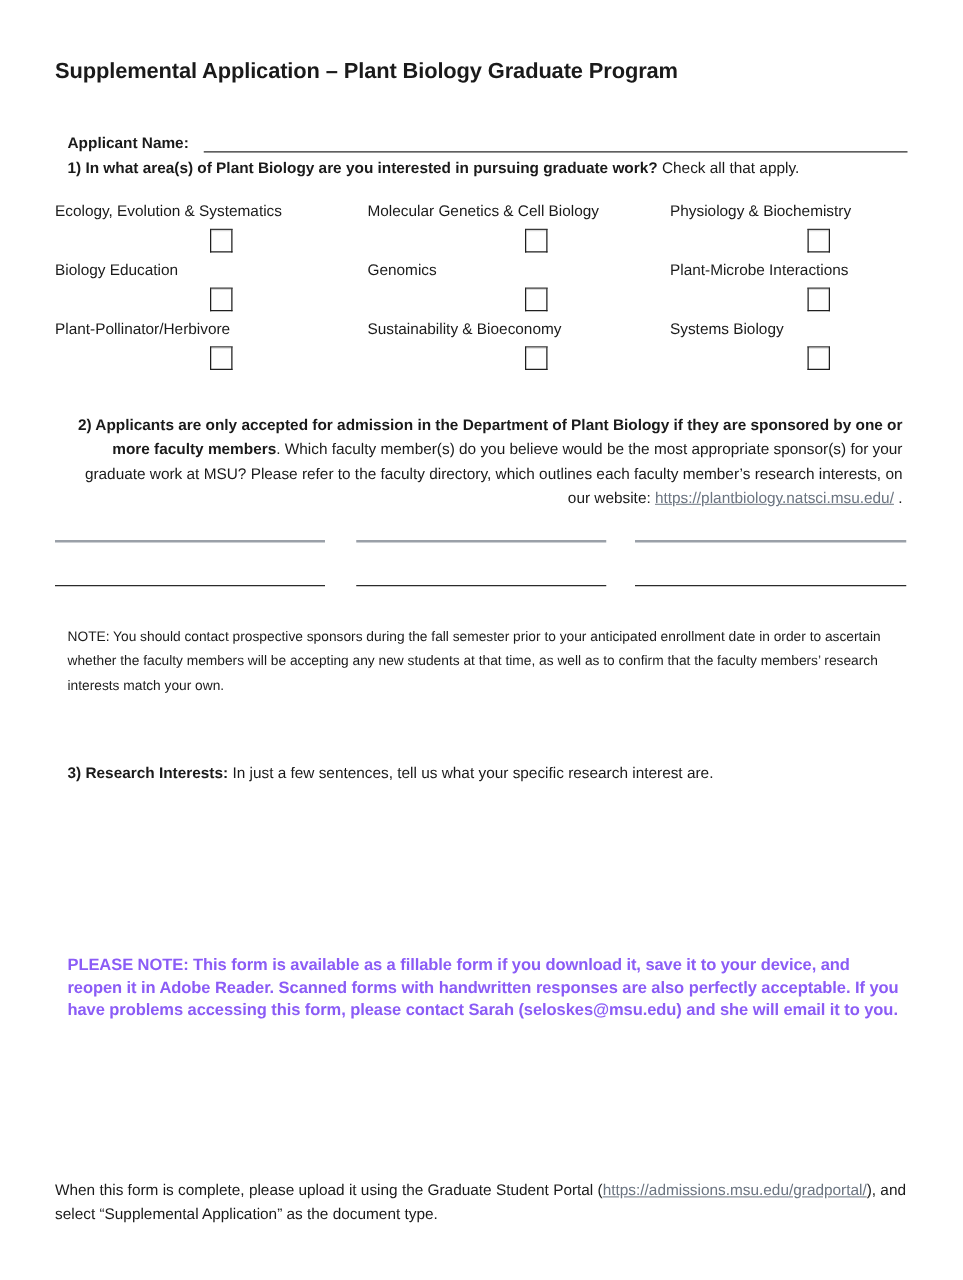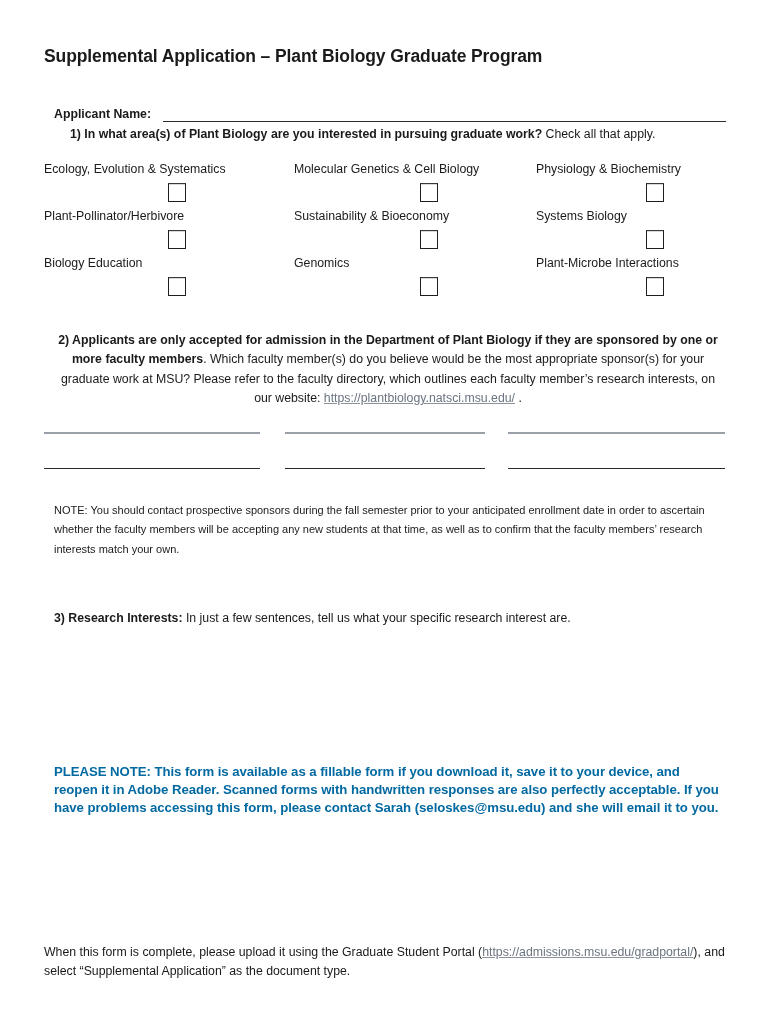--- a/index.html
+++ b/index.html
@@ -65,21 +65,21 @@
   }
 
   
   .q1 {
     position: absolute;
     left: 54px;
     top: 127px;
     font-size: 12.3px;
     white-space: nowrap;
   }
-  .q1 b { font-weight: bold; margin-left: 16px; }
+  .q1 b { font-weight: bold; }
 
   
   .cb-grid {
     position: absolute;
     left: 44px;
     top: 162px;
     width: 682px;
   }
   .cb-row {
     position: relative;
@@ -112,21 +112,21 @@
   }
 
   
   .q2 {
     position: absolute;
     left: 54px;
     top: 331px;
     width: 668px;
     font-size: 12.3px;
     line-height: 19.4px;
-    text-align: center;
+    text-align: right;
   }
   .q2 b { font-weight: bold; }
   .ext-link {
     color: #6b7480;
     text-decoration: underline;
     text-decoration-color: #8b929b;
   }
 
   
   .fac-lines { position: absolute; left: 0; top: 0; }
@@ -162,21 +162,21 @@
   .please-note {
     position: absolute;
     left: 54px;
     top: 763px;
     width: 672px;
     font-family: "Liberation Sans", sans-serif;
     font-size: 13.2px;
     font-weight: bold;
     line-height: 18.2px;
     letter-spacing: -0.05px;
-    color: #0369a1;
+    color: #8b5cf6;
   }
 
   
   .footer-para {
     position: absolute;
     left: 44px;
     top: 943px;
     width: 700px;
     font-size: 12.3px;
     line-height: 19.4px;
@@ -211,44 +211,44 @@
         <div class="cb-box"></div>
       </div>
       <div class="cb-cell c3">
         <div class="cb-label">Physiology &amp; Biochemistry</div>
         <div class="cb-box"></div>
       </div>
     </div>
 
     <div class="cb-row">
       <div class="cb-cell c1">
+        <div class="cb-label">Biology Education</div>
+        <div class="cb-box"></div>
+      </div>
+      <div class="cb-cell c2">
+        <div class="cb-label">Genomics</div>
+        <div class="cb-box"></div>
+      </div>
+      <div class="cb-cell c3">
+        <div class="cb-label">Plant-Microbe Interactions</div>
+        <div class="cb-box"></div>
+      </div>
+    </div>
+
+    <div class="cb-row">
+      <div class="cb-cell c1">
         <div class="cb-label">Plant-Pollinator/Herbivore</div>
         <div class="cb-box"></div>
       </div>
       <div class="cb-cell c2">
         <div class="cb-label">Sustainability &amp; Bioeconomy</div>
         <div class="cb-box"></div>
       </div>
       <div class="cb-cell c3">
         <div class="cb-label">Systems Biology</div>
-        <div class="cb-box"></div>
-      </div>
-    </div>
-
-    <div class="cb-row">
-      <div class="cb-cell c1">
-        <div class="cb-label">Biology Education</div>
-        <div class="cb-box"></div>
-      </div>
-      <div class="cb-cell c2">
-        <div class="cb-label">Genomics</div>
-        <div class="cb-box"></div>
-      </div>
-      <div class="cb-cell c3">
-        <div class="cb-label">Plant-Microbe Interactions</div>
         <div class="cb-box"></div>
       </div>
     </div>
 
   </div>
 
   <div class="q2">
     <b>2) Applicants are only accepted for admission in the Department of Plant Biology if they are sponsored by one or more faculty members</b><span>. Which faculty member(s) do you believe would be the most appropriate sponsor(s) for your graduate work at MSU? Please refer to the faculty directory, which outlines each faculty member’s research interests, on our website: </span><span class="ext-link">https://plantbiology.natsci.msu.edu/</span><span> .</span>
   </div>
 

